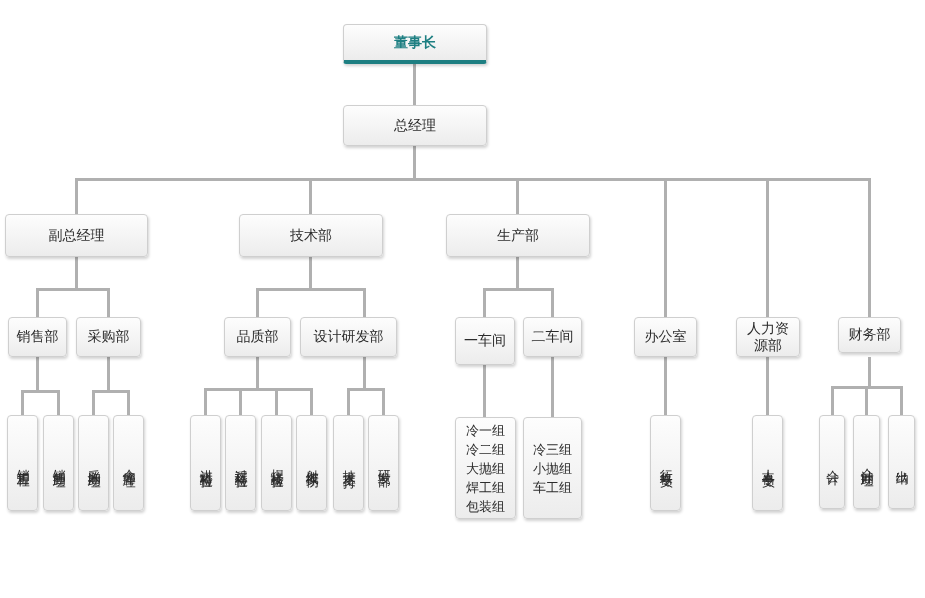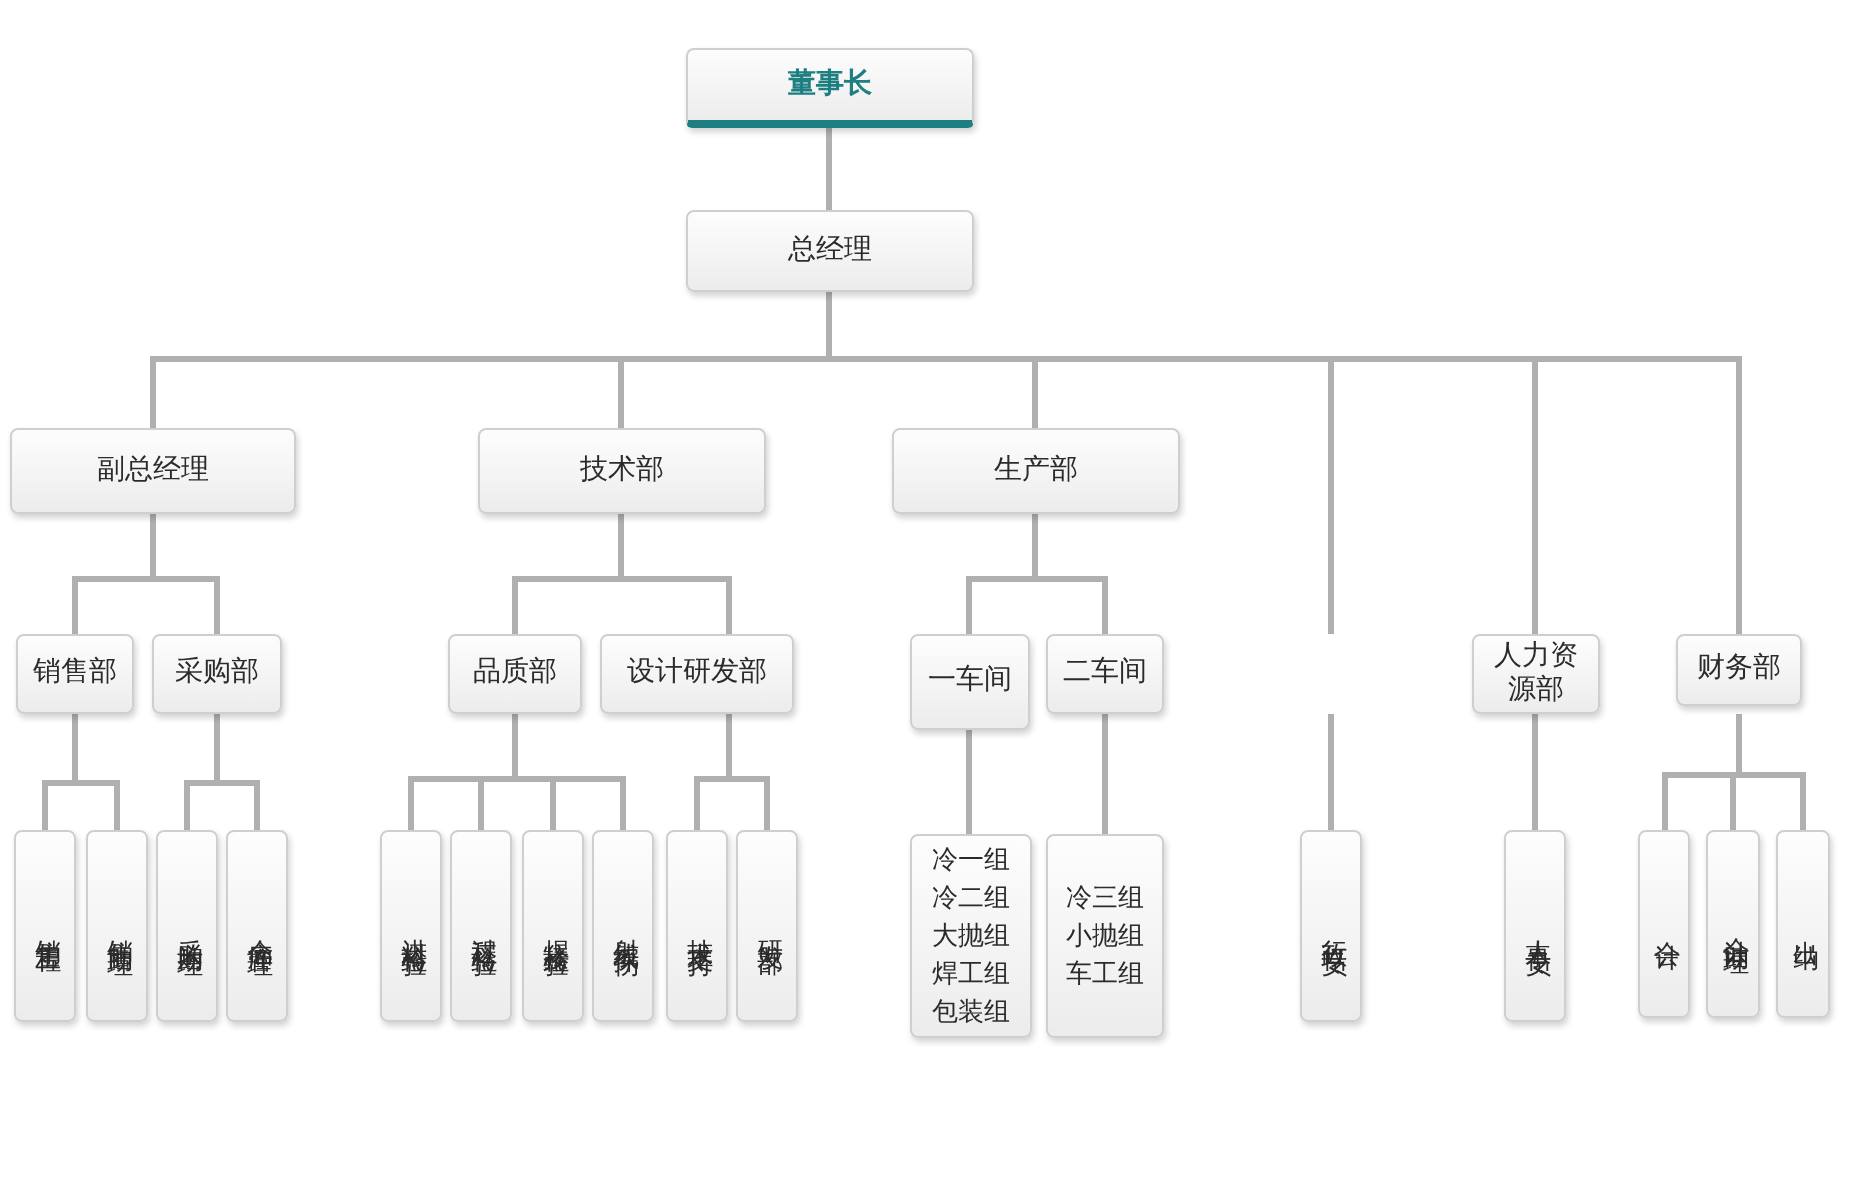--- a/index.html
+++ b/index.html
@@ -102,20 +102,21 @@
   <div class="node" style="left:5px;top:214px;width:143px;height:43px">副总经理</div>
   <div class="node" style="left:239px;top:214px;width:144px;height:43px">技术部</div>
   <div class="node" style="left:446px;top:214px;width:144px;height:43px">生产部</div>
 
   <div class="node" style="left:76px;top:317px;width:65px;height:40px">采购部</div>
   <div class="node" style="left:8px;top:317px;width:59px;height:40px">销售部</div>
   <div class="node" style="left:224px;top:317px;width:67px;height:40px">品质部</div>
   <div class="node" style="left:300px;top:317px;width:97px;height:40px">设计研发部</div>
   <div class="node" style="left:455px;top:317px;width:60px;height:48px">一车间</div>
   <div class="node" style="left:523px;top:317px;width:59px;height:40px">二车间</div>
+  <div class="node" style="left:634px;top:317px;width:63px;height:40px">办公室</div>
   <div class="node wrap" style="left:736px;top:317px;width:64px;height:40px">人力资源部</div>
   <div class="node" style="left:838px;top:317px;width:63px;height:36px">财务部</div>
 
   <div class="node vtext" style="left:7px;top:415px;width:31px;height:96px">销售工程</div>
   <div class="node vtext" style="left:43px;top:415px;width:31px;height:96px">销售助理</div>
   <div class="node vtext" style="left:78px;top:415px;width:31px;height:96px">采购助理</div>
   <div class="node vtext" style="left:113px;top:415px;width:31px;height:96px">仓库管理</div>
   <div class="node vtext" style="left:190px;top:415px;width:31px;height:96px">进料检验</div>
   <div class="node vtext" style="left:225px;top:415px;width:31px;height:96px">过程检验</div>
   <div class="node vtext" style="left:261px;top:415px;width:31px;height:96px">焊接检验</div>

